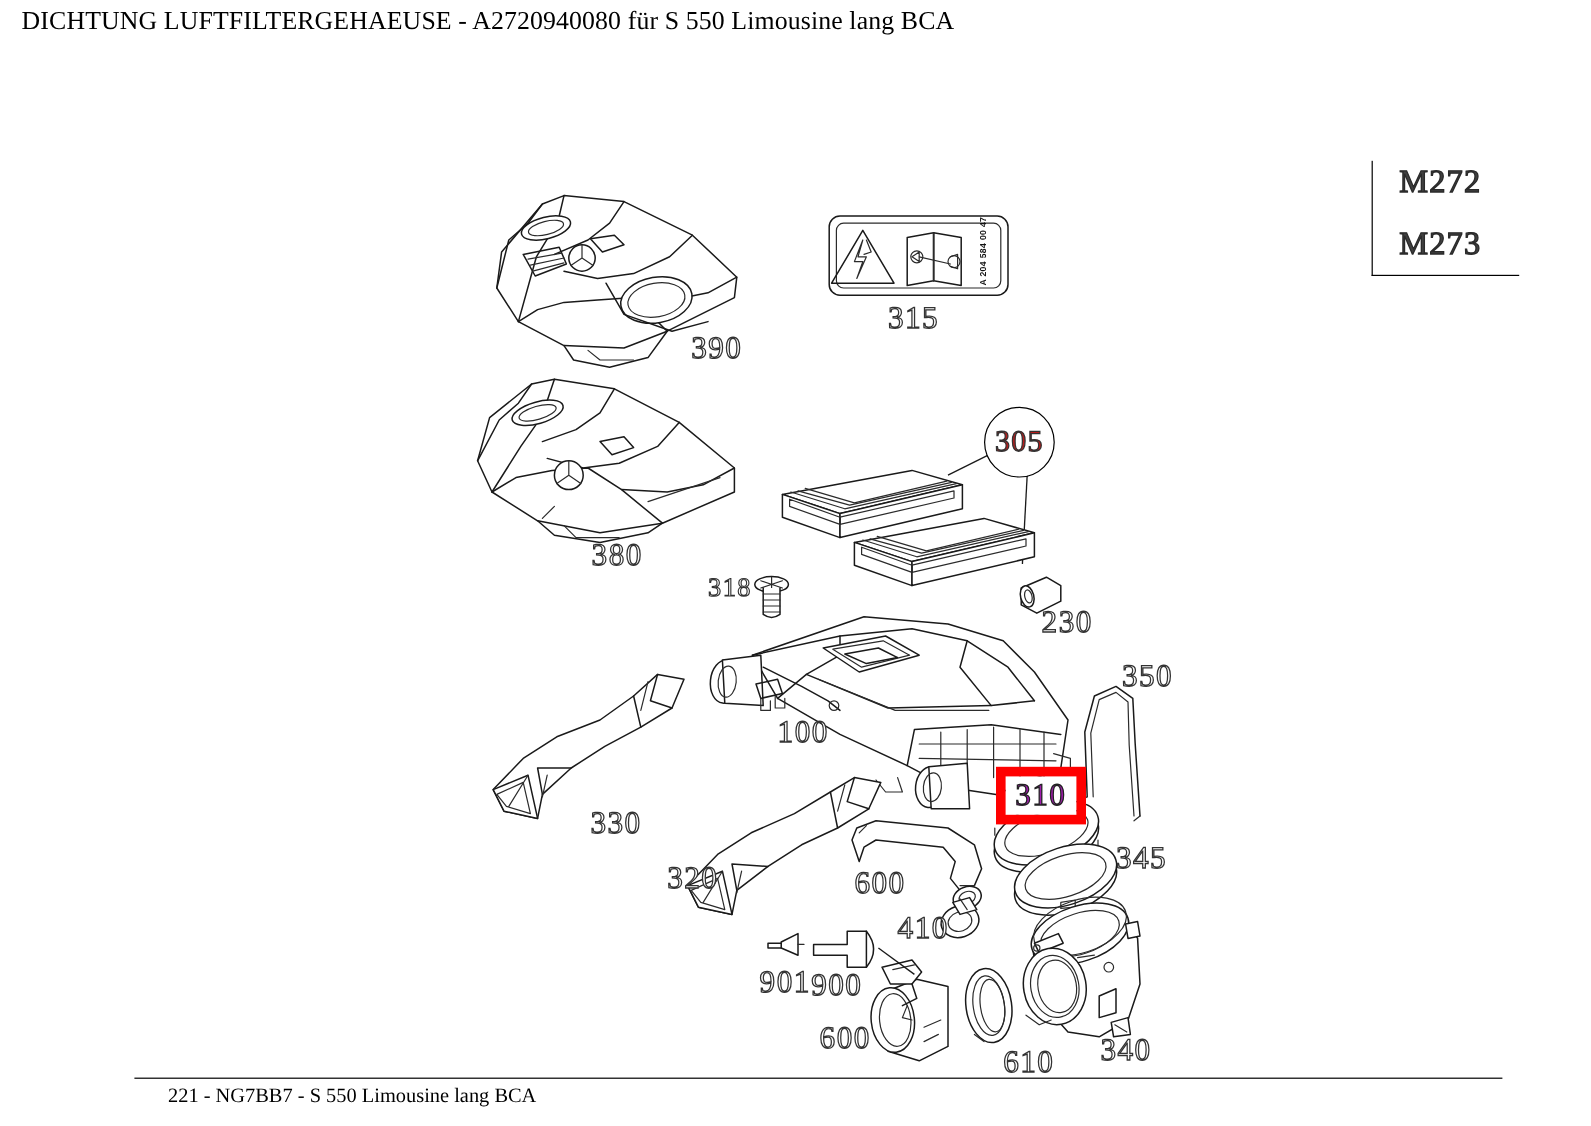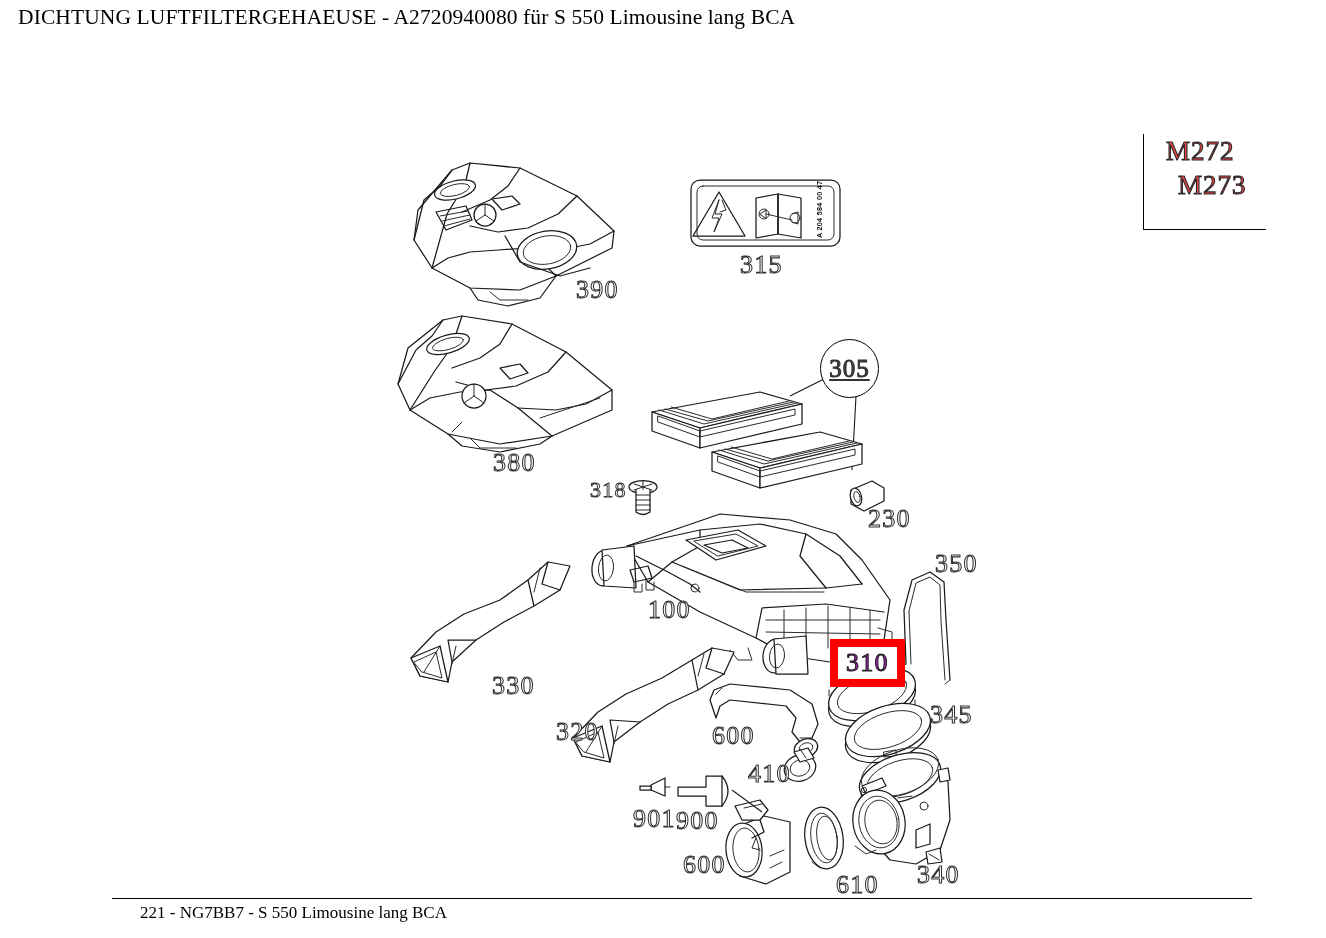--- a/index.html
+++ b/index.html
@@ -24,24 +24,24 @@
   }
 
   
   #engine-bracket{
     position:absolute;left:1143px;top:134px;width:122px;height:95px;
     border-left:1.6px solid #000;border-bottom:1.6px solid #000;
   }
   #engine-bracket .code{
     position:absolute;left:22px;
     font-family:"Liberation Serif",serif;font-size:27px;letter-spacing:1px;
-    color:#ef4444;-webkit-text-stroke:1.1px #2a2a2a;
+    color:#404040;-webkit-text-stroke:1.1px #2a2a2a;
   }
   #engine-bracket .code.c0{top:2px;}
-  #engine-bracket .code.c1{top:36px;margin-left:12px;}
+  #engine-bracket .code.c1{top:54px;}
 
   
   .plabel{
     position:absolute;
     font-family:"Liberation Serif",serif;
     font-size:26px;letter-spacing:1.2px;line-height:1;
     color:#ffffff;
     -webkit-text-stroke:1.05px #333333;
     white-space:nowrap;
     user-select:none;
@@ -56,21 +56,21 @@
     outline:8px solid #ff0000;
   }
 
   
   .bubble{
     position:absolute;border:1.5px solid #000;border-radius:50%;
     background:#fff;display:flex;align-items:center;justify-content:center;
   }
   .bubble span{
     font-family:"Liberation Serif",serif;font-size:25px;letter-spacing:1px;
-    color:#404040;text-decoration:underline;-webkit-text-stroke:1.05px #333;
+    color:#b91c1c;-webkit-text-stroke:1.05px #333;
   }
 
   
   #art{position:absolute;left:0;top:0;width:1326px;height:938px;}
   #art *{vector-effect:non-scaling-stroke;}
   .ln{fill:none;stroke:#1a1a1a;stroke-width:1.25;
       stroke-linecap:round;stroke-linejoin:round;}
   .ln-thin{fill:none;stroke:#2b2b2b;stroke-width:1;
       stroke-linecap:round;stroke-linejoin:round;}
   .ln-w{fill:#fff;stroke:#1a1a1a;stroke-width:1.25;

